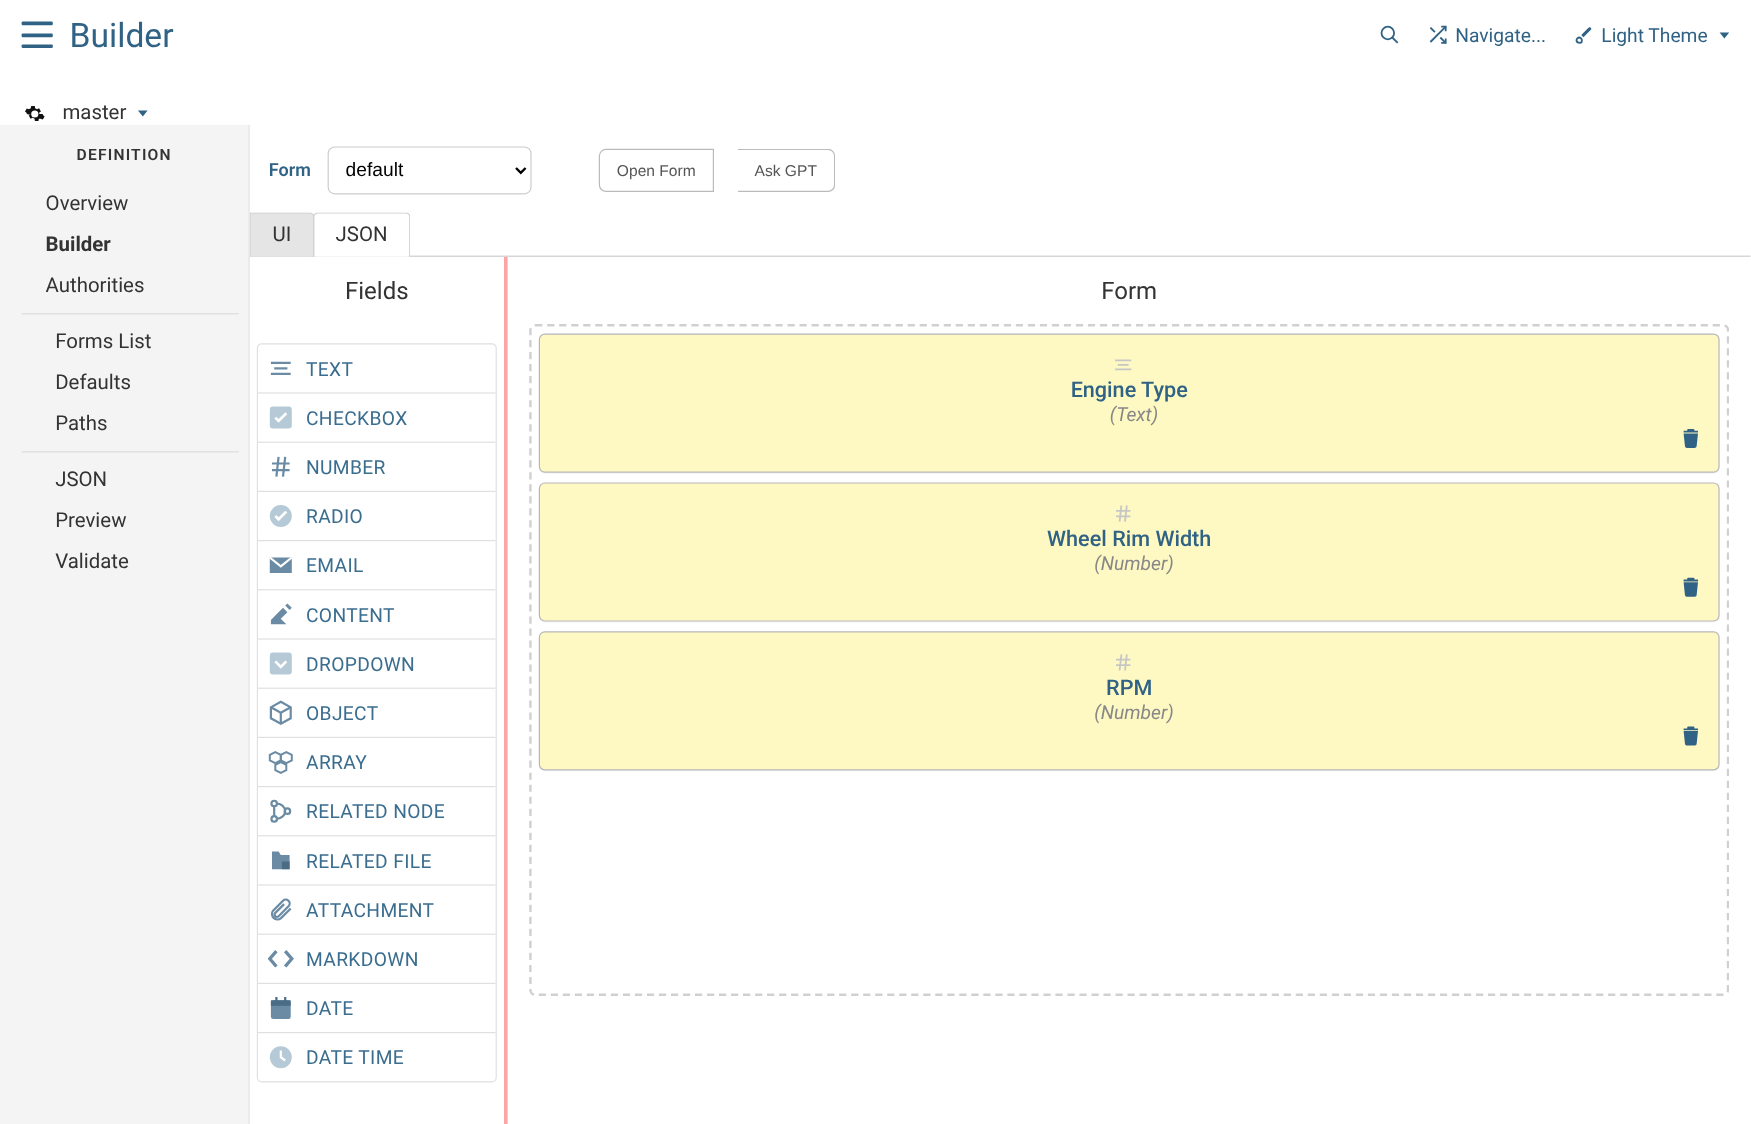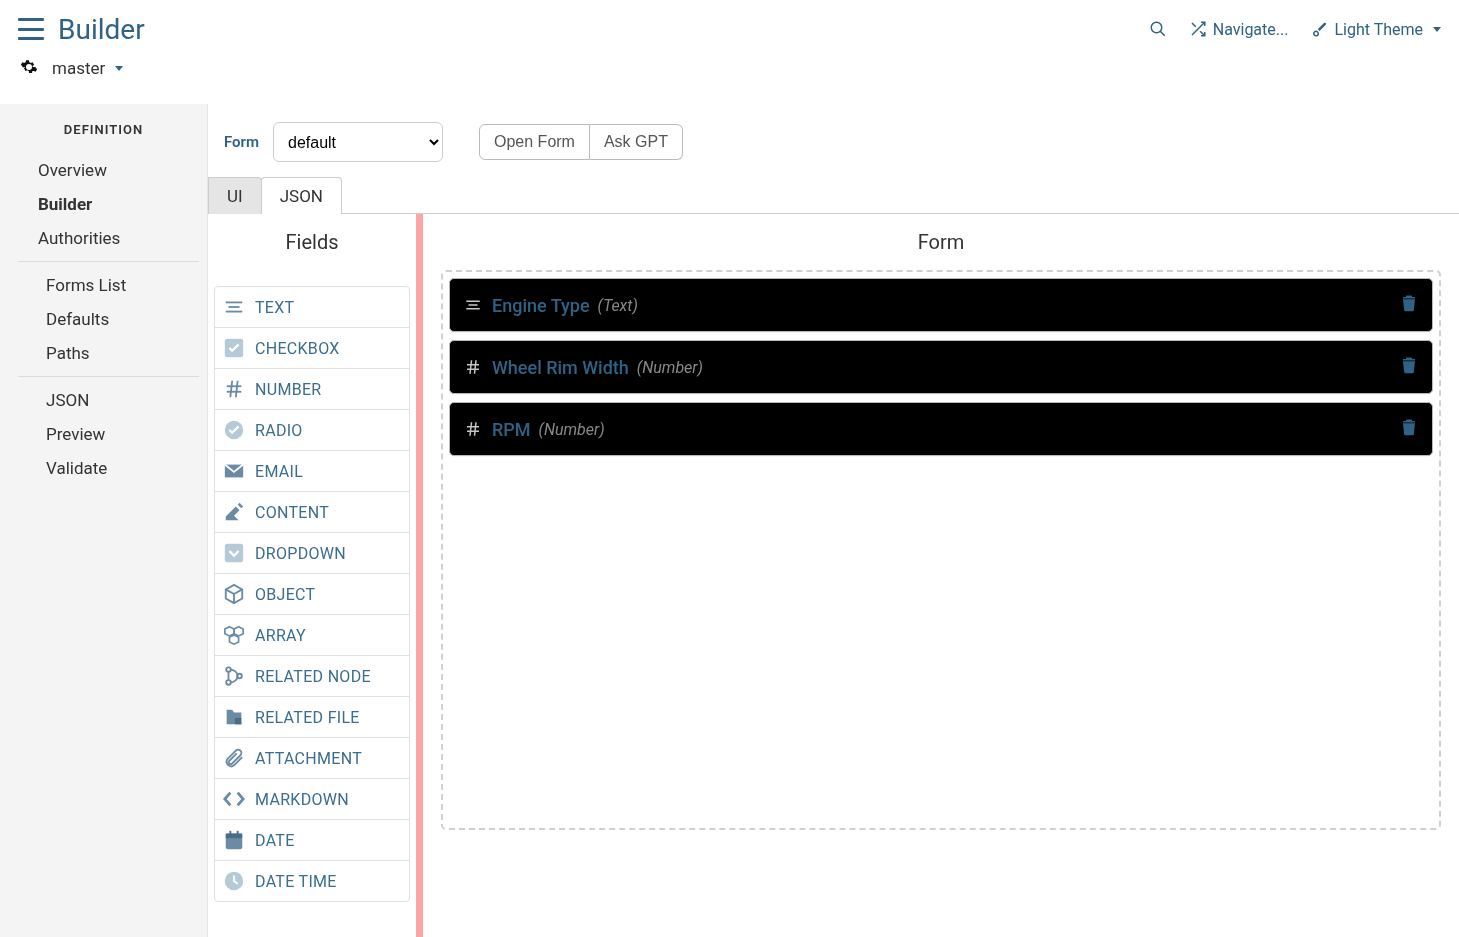--- a/index.html
+++ b/index.html
@@ -7,63 +7,63 @@
 
 .topbar { display: flex; align-items: center; height: 58px; padding: 0 18px; }
 .topbar-left { display: flex; align-items: center; gap: 14px; }
 .hamburger { width: 26px; height: 22px; cursor: pointer; color: #2f6284; display:flex; flex-direction:column; justify-content:space-between; }
 .hamburger span { display:block; height:3px; background:#2f6284; border-radius:1px; }
 .app-title { font-size: 28px; font-weight: 400; color: #2f6284; }
 .topbar-right { margin-left: auto; display: flex; align-items: flex-start; gap: 22px; color: #2f6284; font-size: 16px; }
 .topbar-right .item { display: flex; align-items: center; gap: 6px; cursor: pointer; }
 .chev-down-sm::after { content:""; display:inline-block; border-left:4px solid transparent; border-right:4px solid transparent; border-top:5px solid #2f6284; margin-left:4px; }
 
-.branchbar { display:flex; align-items:flex-start; height:46px; padding:0 20px; gap:14px; font-size:17px; }
+.branchbar { display:flex; align-items:flex-end; height:46px; padding:0 20px; gap:14px; font-size:17px; }
 .branch-gear { width:18px; height:18px; color:#111; }
 .branch-name { cursor:pointer; display:flex; align-items:center; gap:6px; }
 
 .layout { display:flex; height: calc(937px - 58px - 46px); }
 
 .sidebar { width:208px; background:#f4f4f4; border-right:1px solid #e4e4e4; padding:18px 0 18px 10px; overflow-y:auto; }
 .sidebar-heading { text-align:center; font-size:13px; letter-spacing:1px; font-weight:600; margin-bottom:16px; padding-right:10px; }
 .sidebar ul { list-style:none; }
 .sidebar li { padding:7px 0 7px 0; font-size:17px; cursor:pointer;margin-left:28px; }
 .sidebar li.active { font-weight:700; }
 .sidebar li.indent { padding-left:8px; }
 .sidebar hr { border:none; border-top:1px solid #dcdcdc; margin:6px 8px 6px 8px; }
 
 .main { flex:1; display:flex; flex-direction:column; overflow:hidden; }
 
 .form-row { display:flex; align-items:center; gap:12px; padding:18px 16px 14px 16px; }
 .form-label { color:#2f6284; font-weight:600; font-size:15px; margin-right:2px; }
 select.form-select { height:40px; border:1px solid #ccc; border-radius:6px; padding:0 30px 0 10px; font-size:16px; background:#fff; min-width:170px; }
-.btn { height:36px; border:1px solid #bbb; border-radius:6px; background:#fff; padding:0 14px; font-size:16px; color:#555; cursor:pointer; }
+.btn { height:36px; border:1px solid #bbb; border-radius:6px; background:#fff; padding:0 14px; font-size:13px; color:#555; cursor:pointer;margin-left:20px; }
 .btn-group { display:flex; }
 .btn-group .btn:first-child { border-top-right-radius:0; border-bottom-right-radius:0; }
 .btn-group .btn:last-child { border-top-left-radius:0; border-bottom-left-radius:0; border-left:none; }
 
 .tabs { display:flex; padding-left:0; border-bottom:1px solid #ccc; }
 .tab { border:1px solid #ccc; border-bottom:none; padding:8px 18px; font-size:17px; cursor:pointer; background:#fff; position:relative; top:1px; border-radius:4px 4px 0 0; }
 .tab:first-child { margin-left:0; border-top-left-radius:0; }
 .tab.active { background:#e5e5e5; }
 .tab + .tab { margin-left:-1px; }
 
 .builder-area { flex:1; display:flex; overflow:hidden; }
-.fields-panel { width:215px; border-right:7px solid #fca5a5; padding:10px 6px; overflow-y:auto; }
+.fields-panel { width:215px; border-right:3px solid #fca5a5; padding:10px 6px; overflow-y:auto; }
 .fields-panel h3 { text-align:center; font-size:20px; font-weight:400; margin:6px 0 12px 0; }
 .field-list { list-style:none; border:1px solid #e0e0e0; border-radius:4px;margin-top:32px; }
 .field-item { display:flex; align-items:center; gap:10px; padding:9px 8px; border-bottom:1px solid #e0e0e0; cursor:grab; }
 .field-item:last-child { border-bottom:none; }
 .field-item .fi-icon { width:22px; height:22px; display:flex; align-items:center; justify-content:center; color:#6a8ba3; flex-shrink:0; }
 .field-item .fi-label { color:#3b6d8f; font-size:16px; letter-spacing:0.3px; }
 
 .form-panel { flex:1; padding:10px 18px; overflow-y:auto; }
 .form-panel h3 { text-align:center; font-size:20px; font-weight:400; margin:6px 0 16px 0; }
 .dropzone { border:2px dashed #d0d0d0; border-radius:5px; padding:6px; min-height:560px; }
-.form-field { display:flex; align-items:center; border:1px solid #b7b7b7; border-radius:5px; padding:14px 14px; margin-bottom:8px; background:#000000; box-shadow:0 1px 0 rgba(0,0,0,0.03); }
+.form-field { display:flex; align-items:center; border:1px solid #b7b7b7; border-radius:5px; padding:14px 14px; margin-bottom:8px; background:#fef9c3; box-shadow:0 1px 0 rgba(0,0,0,0.03);flex-direction:column; }
 .form-field .ff-grip { width:18px; margin-right:10px; color:#b0b0b0; cursor:grab; display:flex; align-items:center; justify-content:center; }
 .form-field .ff-name { color:#2f6284; font-size:18px; font-weight:500; }
 .form-field .ff-type { color:#888; font-style:italic; font-size:16px; margin-left:8px; }
 .form-field .ff-trash { margin-left:auto; color:#2f6284; cursor:pointer; }
 
 .icon-svg { width:18px; height:18px; }
 </style>
 </head>
 <body>
 

